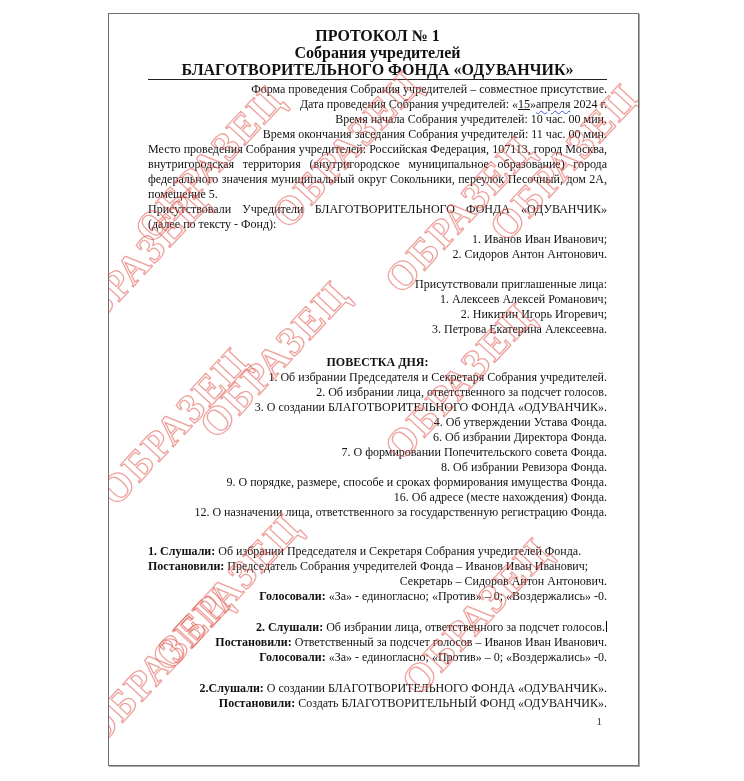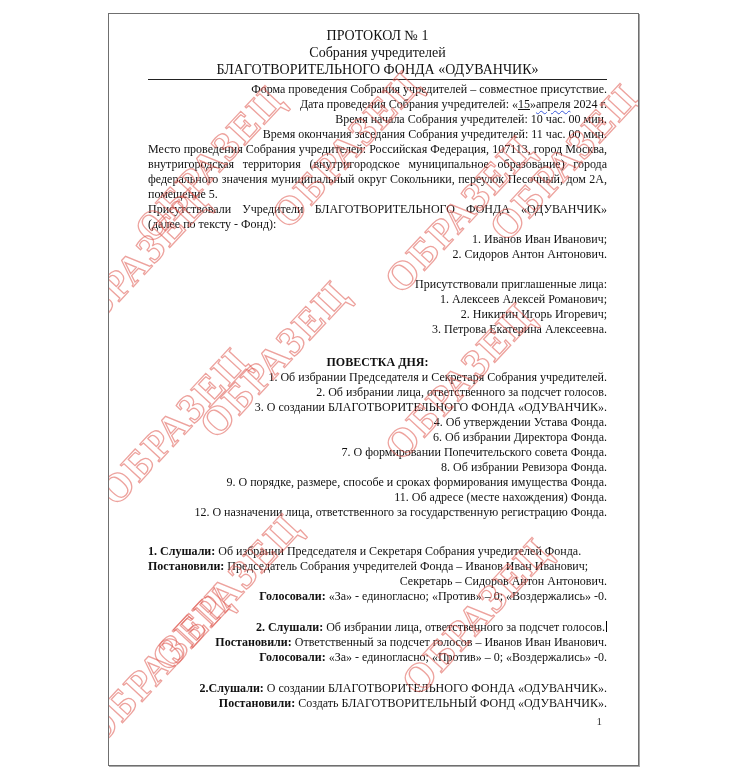--- a/index.html
+++ b/index.html
@@ -10,21 +10,21 @@
   }
   .page {
     position:absolute; left:108px; top:13px; width:531px; height:753px;
     background:#fff; box-sizing:border-box;
     border:1px solid #6f6f6f; box-shadow:1px 1px 0 #a8a8a8;
     padding:13px 31px 0 39px;
     font-size:12px; line-height:15px;
     overflow:hidden;
   }
   .doc-header {
-    text-align:center; font-weight:normal; font-size:14px; line-height:17px;
+    text-align:center; font-weight:bold; font-size:16px; line-height:17px;
     border-bottom:1px solid #222; padding-bottom:1px; margin-bottom:2px;
   }
   p { margin:0;text-align:right; }
   .just { text-align:justify; }
   .list { padding-left:24px; }
   .gap  { margin-top:15px; }
   .agenda-title { text-align:center; font-weight:bold; margin-top:18px; }
   .sections-start { margin-top:24px; }
   .section { margin-top:16px; }
   .hang { padding-left:13px; text-indent:-13px; text-align:justify; }
@@ -92,21 +92,21 @@
 
   <div>
     <p>1. Об избрании Председателя и Секретаря Собрания учредителей.</p>
     <p>2. Об избрании лица, ответственного за подсчет голосов.</p>
     <p>3. О создании БЛАГОТВОРИТЕЛЬНОГО ФОНДА «ОДУВАНЧИК».</p>
     <p>4. Об утверждении Устава Фонда.</p>
     <p>6. Об избрании Директора Фонда.</p>
     <p>7. О формировании Попечительского совета Фонда.</p>
     <p>8. Об избрании Ревизора Фонда.</p>
     <p>9. О порядке, размере, способе и сроках формирования имущества Фонда.</p>
-    <p>11. Об адресе (месте нахождения) Фонда.</p>
+    <p>16. Об адресе (месте нахождения) Фонда.</p>
     <p>12. О назначении лица, ответственного за государственную регистрацию Фонда.</p>
   </div>
 
   <div class="sections-start">
     <p class="just"><b>1. Слушали:</b><span> Об избрании Председателя и Секретаря Собрания учредителей Фонда.</span></p>
     <p class="hang"><b>Постановили:</b><span> Председатель Собрания учредителей Фонда – Иванов Иван Иванович;</span></p>
     <p>Секретарь – Сидоров Антон Антонович.</p>
     <p><b>Голосовали:</b><span> «За» - единогласно; «Против» – 0; «Воздержались» -0.</span></p>
   </div>
 

